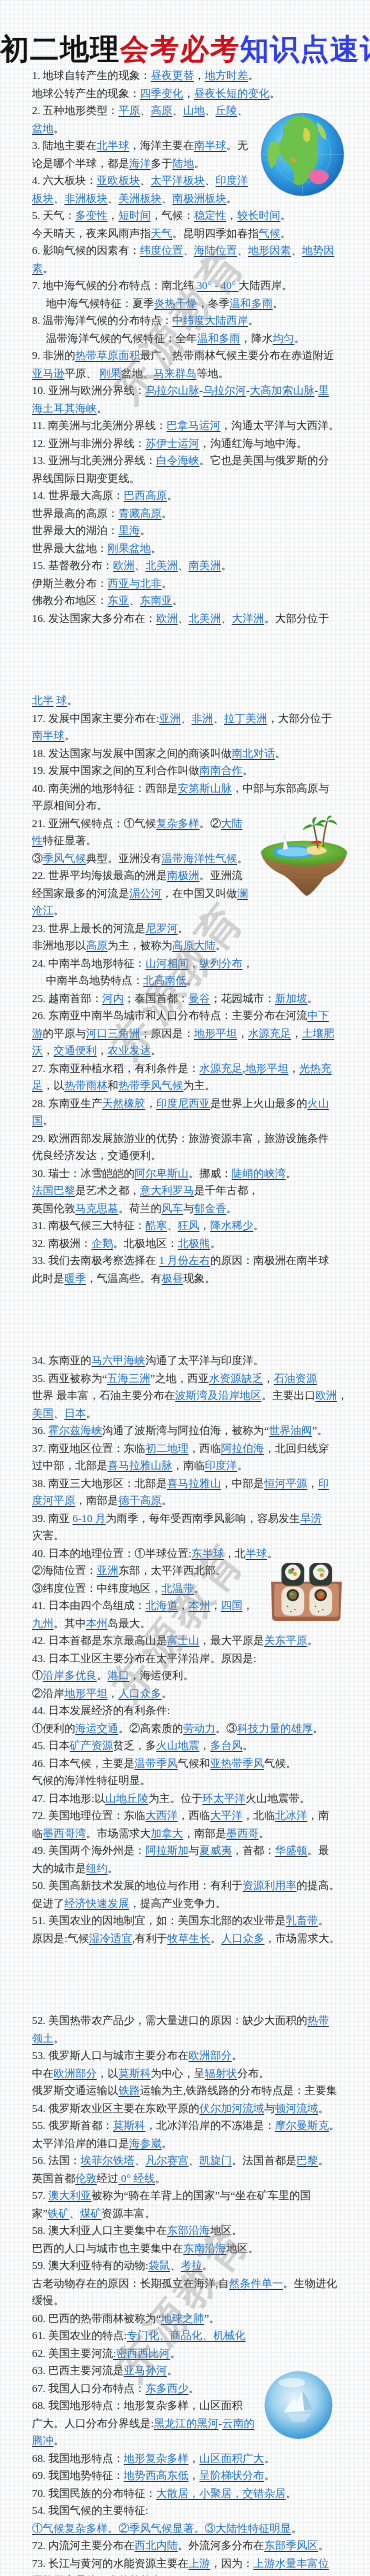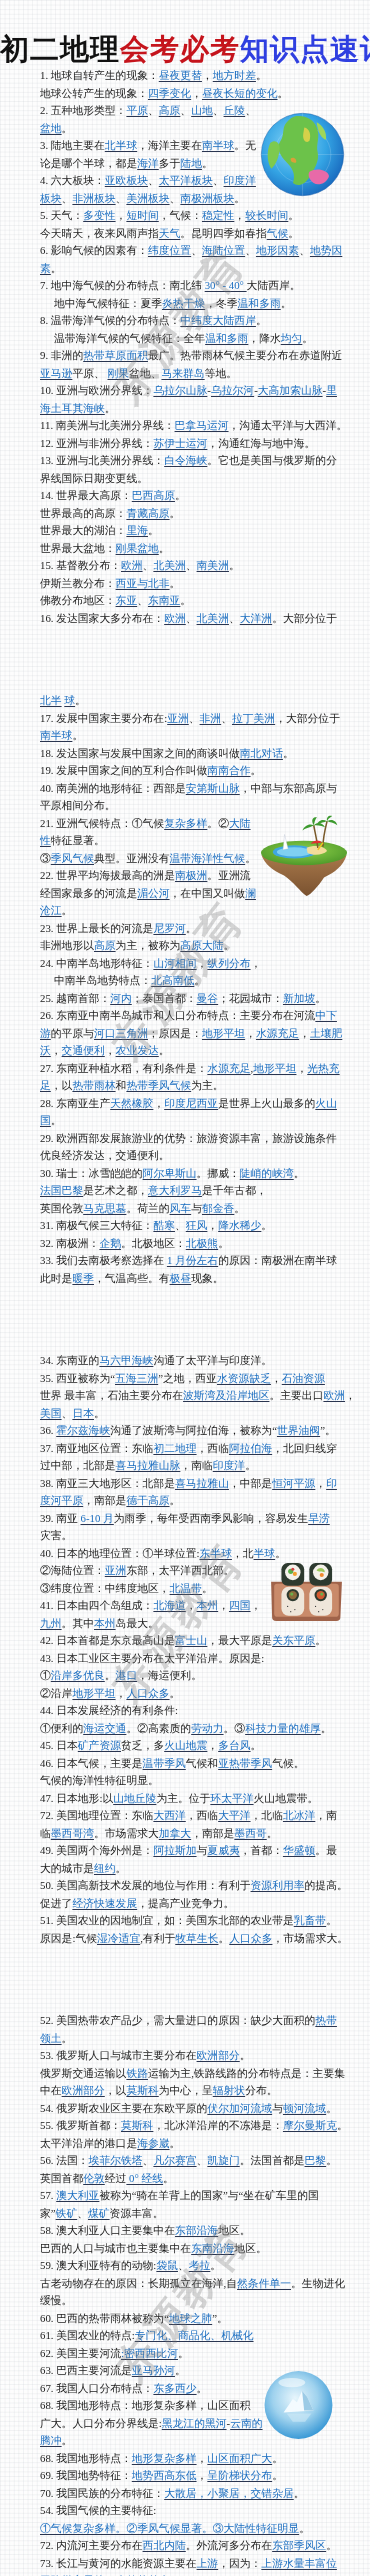--- a/index.html
+++ b/index.html
@@ -31,21 +31,20 @@
   .t-black { color: #111111; }
   .t-red   { color: #c5141c; }
   .t-blue  { color: #2f3fe0; }
 
   #pages { position: absolute; top: 32px; left: 0; width: 371px; }
   .page {
     position: relative;
     box-sizing: border-box;
     height: 594px;
     margin-bottom: 66px;
-    margin-left: 8px;
   }
   .page.first { padding-top: 35px; }
   .line {
     height: 17.5px;
     line-height: 17.5px;
     padding-left: 32px;
     font-size: 10.8px;
     color: #1b1b1b;
     white-space: nowrap;
   }
@@ -184,22 +183,22 @@
         <div class="line"><span class="txt">大的城市是</span><span class="ans">纽约</span><span class="txt">。</span></div>
         <div class="line"><span class="txt">50. 美国高新技术发展的地位与作用：有利于</span><span class="ans">资源利用率</span><span class="txt">的提高。</span></div>
         <div class="line"><span class="txt">促进了</span><span class="ans">经济快速发展</span><span class="txt">，提高产业竞争力。</span></div>
         <div class="line"><span class="txt">51. 美国农业的因地制宜，如：美国东北部的农业带是</span><span class="ans">乳畜带</span><span class="txt">。</span></div>
         <div class="line"><span class="txt">原因是:气候</span><span class="ans">湿冷适宜</span><span class="txt">,有利于</span><span class="ans">牧草生长</span><span class="txt">。</span><span class="ans">人口众多</span><span class="txt">，市场需求大。</span></div>
       </div>
       <div class="page">
         <div class="line"><span class="txt">52. 美国热带农产品少，需大量进口的原因：缺少大面积的</span><span class="ans">热带</span></div>
         <div class="line"><span class="ans">领土</span><span class="txt">。</span></div>
         <div class="line"><span class="txt">53. 俄罗斯人口与城市主要分布在</span><span class="ans">欧洲部分</span><span class="txt">。</span></div>
+        <div class="line"><span class="txt">中在</span><span class="ans">欧洲部分</span><span class="txt">，以</span><span class="ans">莫斯科</span><span class="txt">为中心，呈</span><span class="ans">辐射状</span><span class="txt">分布。</span></div>
         <div class="line"><span class="txt">俄罗斯交通运输以</span><span class="ans">铁路</span><span class="txt">运输为主,铁路线路的分布特点是：主要集</span></div>
-        <div class="line"><span class="txt">中在</span><span class="ans">欧洲部分</span><span class="txt">，以</span><span class="ans">莫斯科</span><span class="txt">为中心，呈</span><span class="ans">辐射状</span><span class="txt">分布。</span></div>
         <div class="line"><span class="txt">54. 俄罗斯农业区主要在东欧平原的</span><span class="ans">伏尔加河流域</span><span class="txt">与</span><span class="ans">顿河流域</span><span class="txt">。</span></div>
         <div class="line"><span class="txt">55. 俄罗斯首都：</span><span class="ans">莫斯科</span><span class="txt">，北冰洋沿岸的不冻港是：</span><span class="ans">摩尔曼斯克</span><span class="txt">。</span></div>
         <div class="line"><span class="txt">太平洋沿岸的港口是</span><span class="ans">海参崴</span><span class="txt">。</span></div>
         <div class="line"><span class="txt">56. 法国：</span><span class="ans">埃菲尔铁塔</span><span class="txt">、</span><span class="ans">凡尔赛宫</span><span class="txt">、</span><span class="ans">凯旋门</span><span class="txt">。法国首都是</span><span class="ans">巴黎</span><span class="txt">。</span></div>
         <div class="line"><span class="txt">英国首都</span><span class="ans">伦敦</span><span class="txt">经过</span><span class="ans"> 0° 经线</span><span class="txt">。</span></div>
         <div class="line"><span class="txt">57. </span><span class="ans">澳大利亚</span><span class="txt">被称为“骑在羊背上的国家”与“坐在矿车里的国</span></div>
         <div class="line"><span class="txt">家”</span><span class="ans">铁矿</span><span class="txt">、</span><span class="ans">煤矿</span><span class="txt">资源丰富。</span></div>
         <div class="line"><span class="txt">58. 澳大利亚人口主要集中在</span><span class="ans">东部沿海</span><span class="txt">地区。</span></div>
         <div class="line"><span class="txt">巴西的人口与城市也主要集中在</span><span class="ans">东南沿海</span><span class="txt">地区。</span></div>
         <div class="line"><span class="txt">59. 澳大利亚特有的动物:</span><span class="ans">袋鼠</span><span class="txt">、</span><span class="ans">考拉</span><span class="txt">。</span></div>

